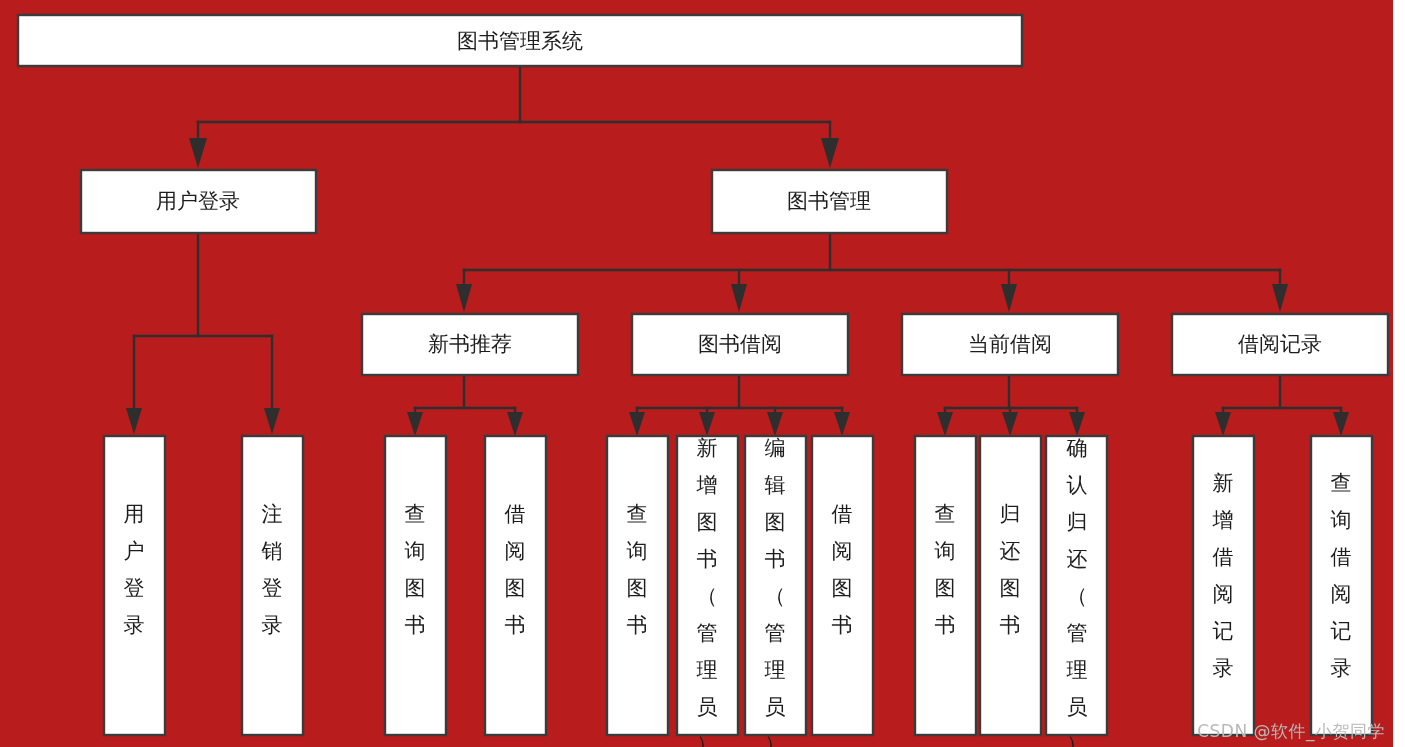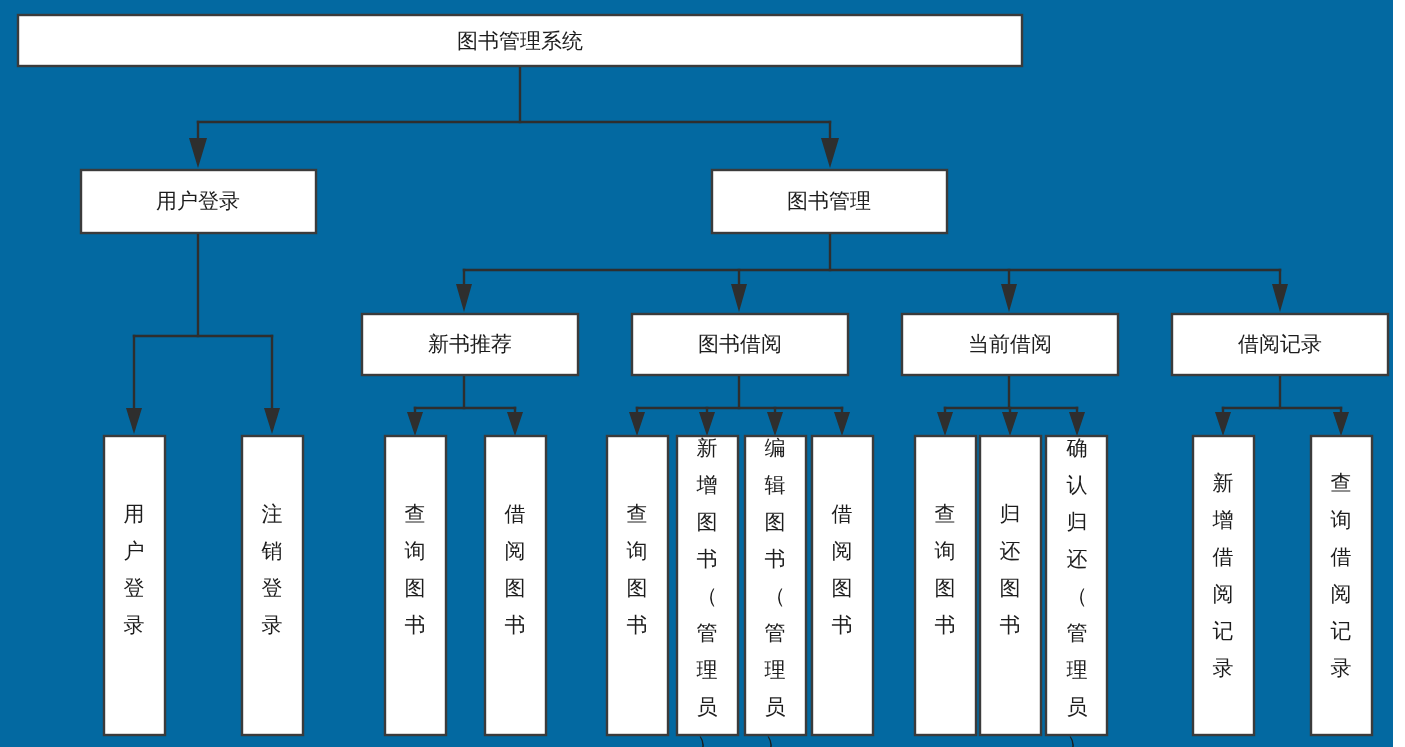--- a/index.html
+++ b/index.html
@@ -10,21 +10,21 @@
   body {
     width: 1405px;
     height: 747px;
     font-family: "DejaVu Sans", "Liberation Sans", sans-serif;
     overflow: hidden;
   }
   #diagram-root {
     position: relative;
     width: 1393px;
     height: 747px;
-    background: #0369a1;
+    background: #b91c1c;
     text-decoration: underline;
   }
   svg#tree-svg {
     position: absolute;
     left: 0;
     top: 0;
     width: 1405px;
     height: 747px;
     display: block;
   }
@@ -243,14 +243,15 @@
       <text class="node-label-v" x="1223" y="490"><tspan x="1223" dy="0">新</tspan><tspan x="1223" dy="37">增</tspan><tspan x="1223" dy="37">借</tspan><tspan x="1223" dy="37">阅</tspan><tspan x="1223" dy="37">记</tspan><tspan x="1223" dy="37">录</tspan></text>
     </g>
 
     <g>
       <rect class="node-box" x="1311" y="436" width="61" height="299"></rect>
       <text class="node-label-v" x="1341" y="490"><tspan x="1341" dy="0">查</tspan><tspan x="1341" dy="37">询</tspan><tspan x="1341" dy="37">借</tspan><tspan x="1341" dy="37">阅</tspan><tspan x="1341" dy="37">记</tspan><tspan x="1341" dy="37">录</tspan></text>
     </g>
 
   </svg>
 
+  <div class="watermark">CSDN @软件_小贺同学</div>
 
 </div>
 
 </body></html>

